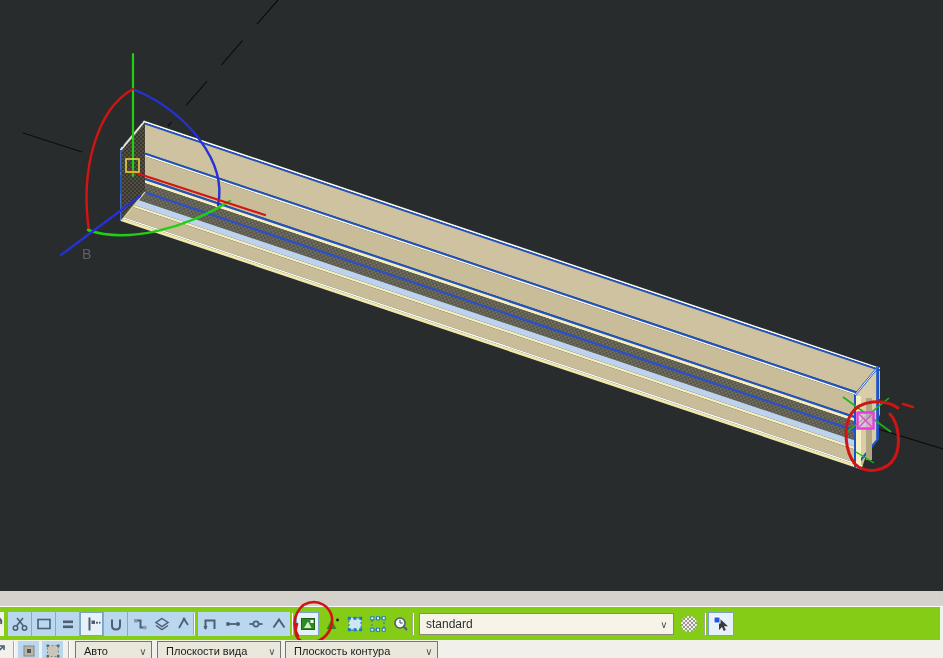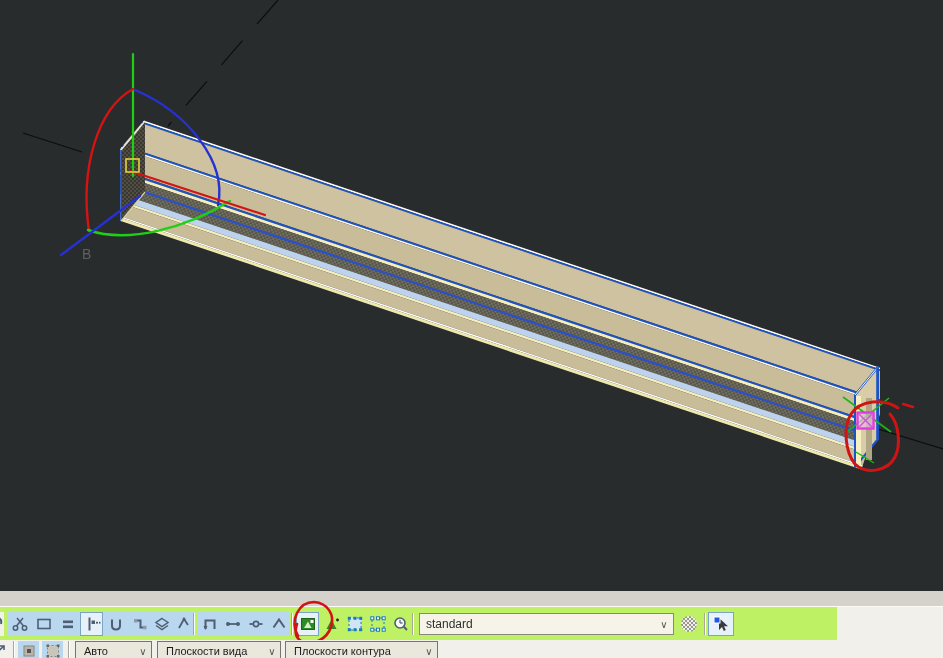--- a/index.html
+++ b/index.html
@@ -1,19 +1,19 @@
 <!DOCTYPE html>
 <html><head>
 <meta charset="utf-8">
 <style>
   html,body{margin:0;padding:0;background:#888;}
   #app{position:relative;width:943px;height:658px;overflow:hidden;font-family:"Liberation Sans",sans-serif;background:#f2f0ea;}
   #viewport{position:absolute;left:0;top:0;width:943px;height:591px;background:#292c2d;}
   #gapstrip{position:absolute;left:0;top:591px;width:943px;height:16px;background:#d5d2cb;border-bottom:1px solid #fbfbf8;box-sizing:border-box;}
-  #row1{position:absolute;left:0;top:607px;width:837px;height:33px;background:#bef264;}
+  #row1{position:absolute;left:0;top:607px;width:940px;height:33px;background:#84cc16;}
   #row2{position:absolute;left:0;top:640px;width:943px;height:18px;background:#f2f0ea;overflow:hidden;}
   .tb{position:absolute;top:5px;width:23px;height:24px;background:#b9d7ef;display:flex;align-items:center;justify-content:center;box-sizing:border-box;}
   .tb.pressed{background:#e7f1fa;border:1px solid #7da3c4;}
   .tb.nobg{background:transparent;}
   .sep{position:absolute;top:6px;width:1px;height:22px;background:#a9a69e;border-right:1px solid #ffffff;}
   .sep2{position:absolute;top:1px;width:1px;height:18px;background:#a9a69e;border-right:1px solid #ffffff;}
   .combo{position:absolute;top:6px;height:22px;background:#f6f3e8;border:1px solid #8a877b;box-sizing:border-box;display:flex;align-items:center;}
   .combo .val{flex:1;font-size:12px;color:#2e2e2c;padding-left:6px;white-space:nowrap;overflow:hidden;}
   .combo .arr{width:18px;text-align:center;color:#555;font-size:10px;}
   .dd{position:absolute;top:1px;height:20px;background:#eae8dc;border:1px solid #77756d;box-sizing:border-box;display:flex;align-items:center;}
@@ -321,18 +321,18 @@
 
     <div class="dd" style="left:75px;width:77px">
       <span class="val">Авто</span>
       <span class="arr">∨</span>
     </div>
     <div class="dd" style="left:157px;width:124px">
       <span class="val">Плоскости вида</span>
       <span class="arr">∨</span>
     </div>
     <div class="dd" style="left:285px;width:153px">
-      <span class="val">Плоскости контура</span>
+      <span class="val">Плоскость контура</span>
       <span class="arr">∨</span>
     </div>
   </div>
 
 </div>
 
 </body></html>

